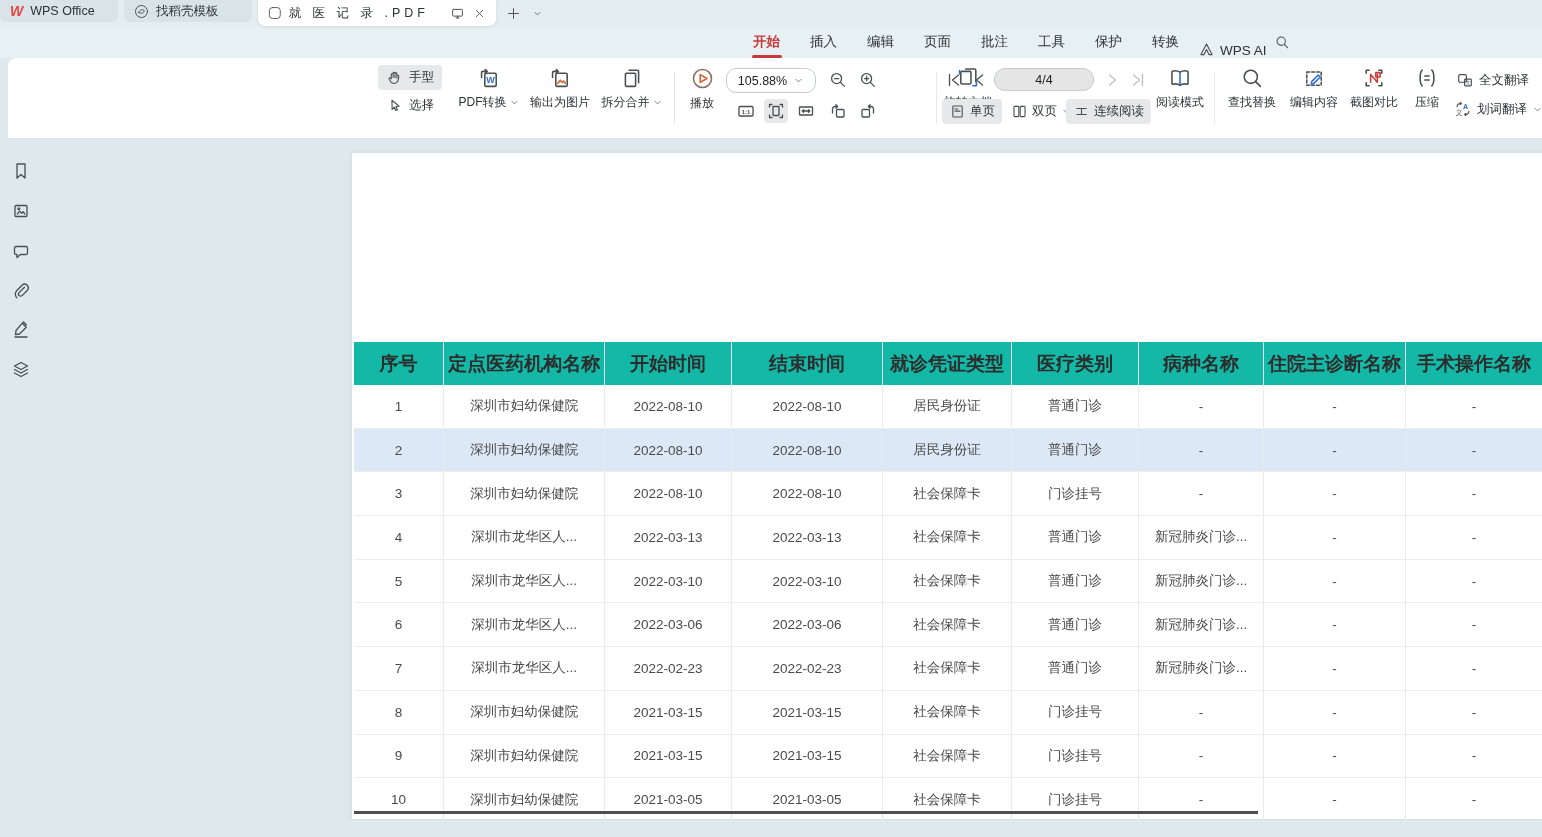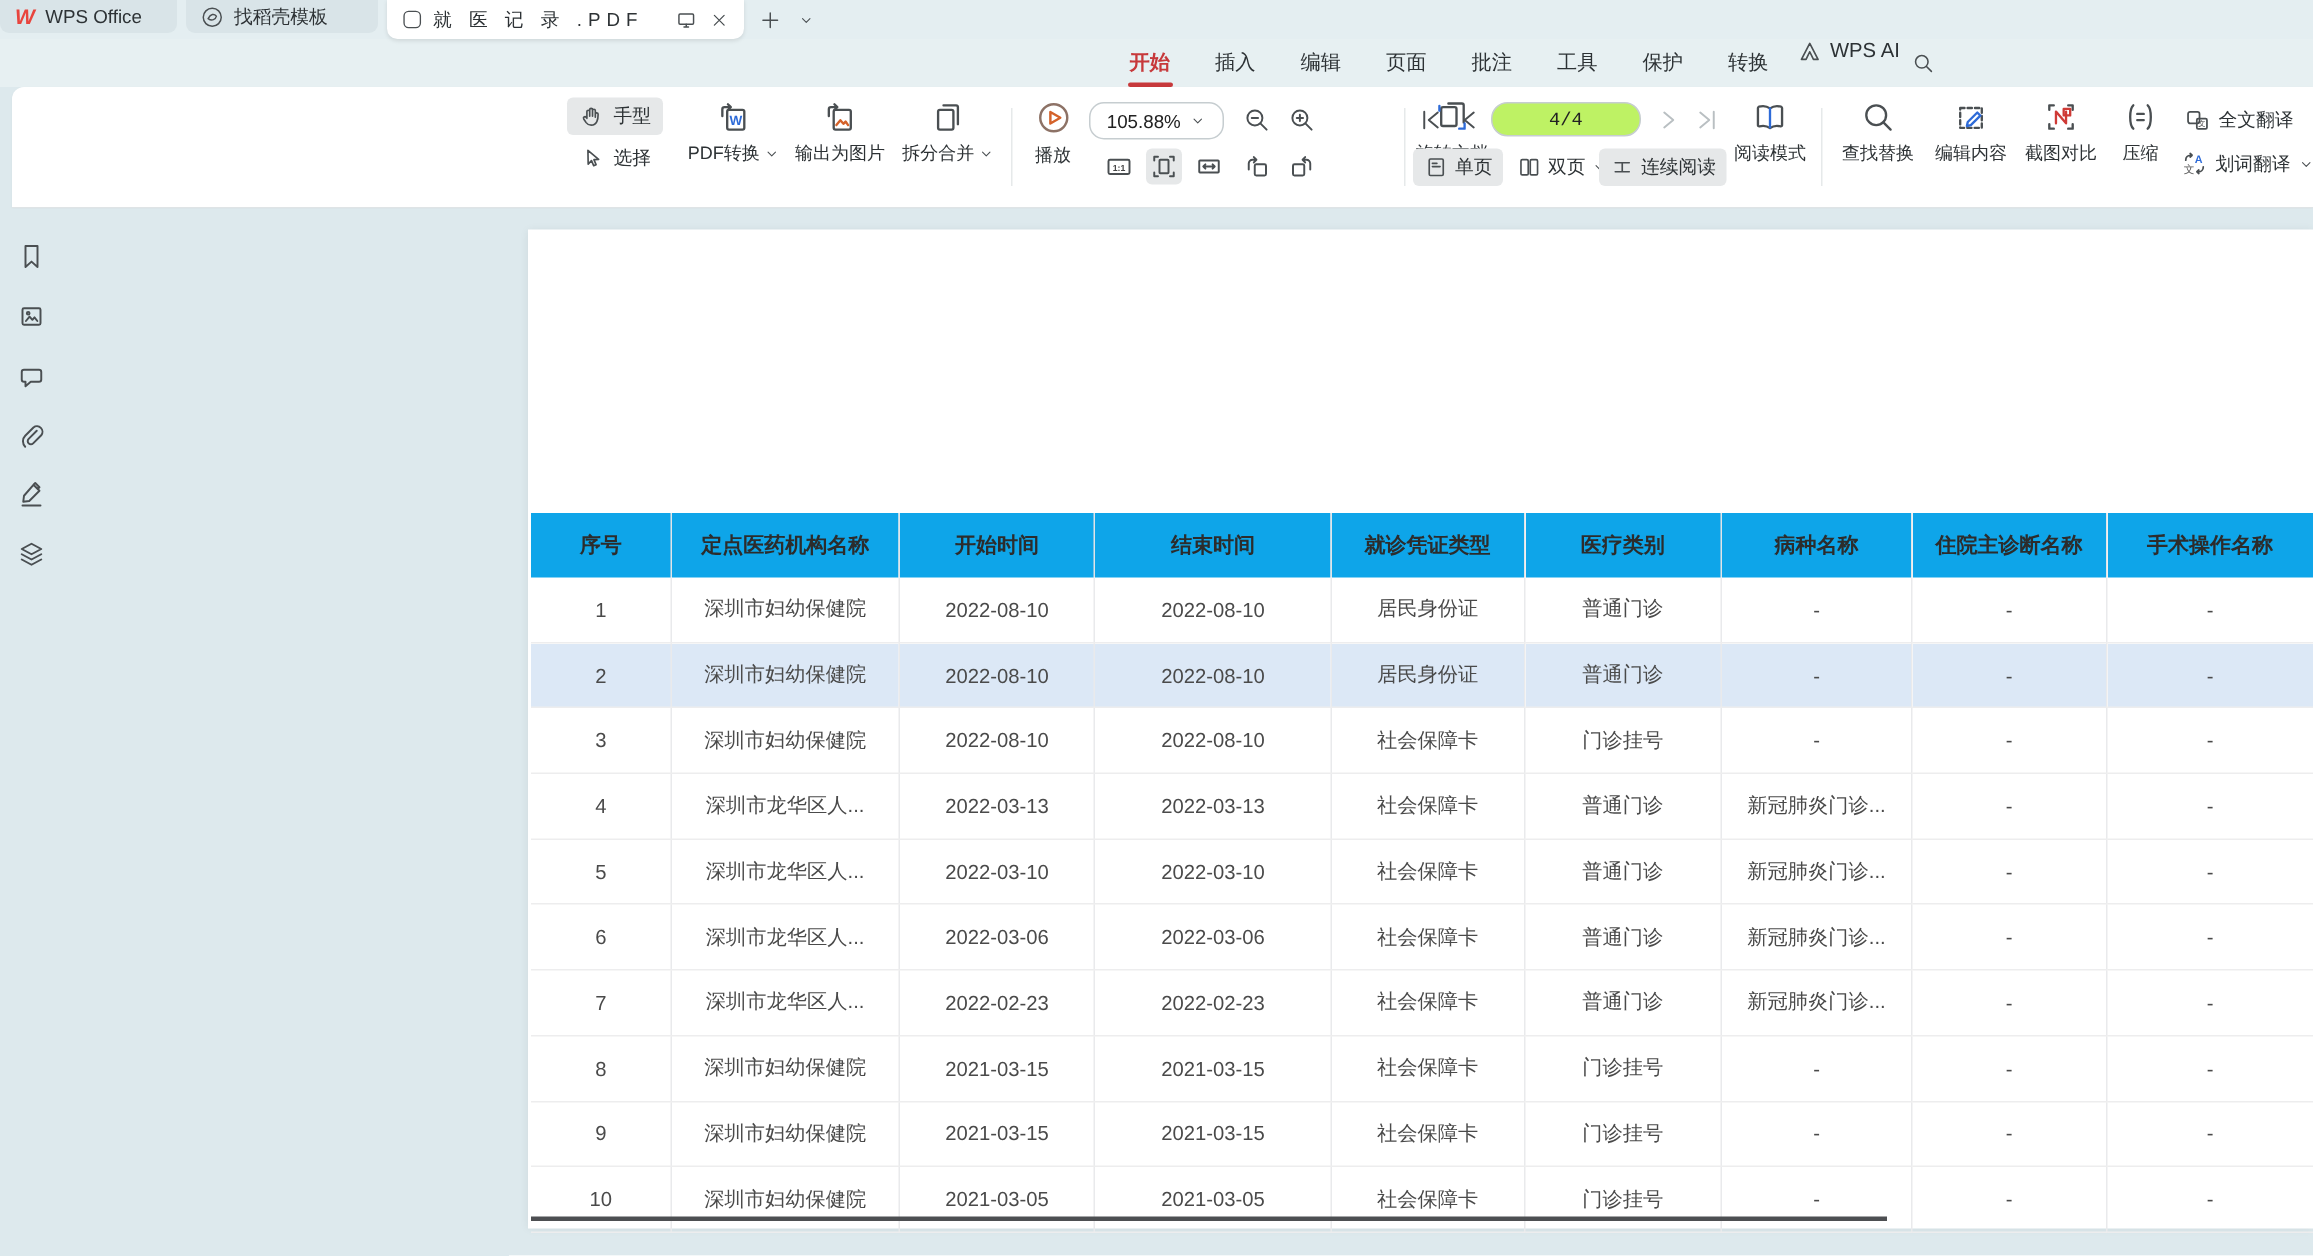--- a/index.html
+++ b/index.html
@@ -18,49 +18,49 @@
 
   
   .menubar{position:absolute;top:26px;left:0;right:0;height:32px;background:#e7f0f2;}
   .quick{position:absolute;left:10px;top:0;height:32px;display:flex;align-items:center;gap:9px;}
   .quick .vdiv{width:1px;height:16px;background:#c9d2d5;margin:0 3px;}
   .filebtn{display:flex;align-items:center;gap:5px;font-size:13px;color:#2d3235;}
   .menus{position:absolute;left:738px;top:0;height:32px;display:flex;align-items:stretch;}
   .menu-item{position:relative;display:flex;align-items:center;padding:0 15px;font-size:13.5px;color:#2d3235;cursor:default;}
   .menu-item.active{color:#c7393b;font-weight:700;}
   .menu-item.active::after{content:'';position:absolute;left:50%;transform:translateX(-50%);bottom:0;width:30px;height:3px;background:#c7393b;border-radius:2px;}
-  .wpsai{display:flex;align-items:flex-start;gap:5px;padding:0 12px;font-size:13.5px;color:#2d3235;}
+  .wpsai{display:flex;align-items:flex-end;gap:5px;padding:0 12px;font-size:13.5px;color:#2d3235;}
   .menusearch{display:flex;align-items:center;padding:0 10px;}
 
   
   .toolbar{position:absolute;top:58px;left:8px;right:0;height:80px;background:#ffffff;
            border-radius:8px 0 0 0;border-bottom:1px solid #dfe4e6;box-shadow:0 1px 2px rgba(0,0,0,.04);}
   .tb-div{position:absolute;top:14px;width:1px;height:52px;background:#e6e9ea;}
   .stack{position:absolute;left:370px;top:7px;}
   .tool-row{display:flex;align-items:center;gap:6px;height:25px;padding:0 8px;border-radius:4px;font-size:12.5px;color:#2d3235;margin-bottom:3px;}
   .chip{background:#e6e8e9;}
   .bigbtn{position:absolute;top:8px;display:flex;flex-direction:column;align-items:center;gap:4px;font-size:12px;color:#2d3235;text-align:center;}
   .bigbtn .lblrow{display:flex;align-items:center;gap:2px;white-space:nowrap;}
   .combo{position:absolute;left:718px;top:10px;width:88px;height:23px;border:1px solid #c6cdd0;border-radius:10px;
          background:#fff;display:flex;align-items:center;justify-content:center;gap:6px;font-size:12.5px;color:#222;}
   .iconbtn{position:absolute;width:24px;height:24px;display:flex;align-items:center;justify-content:center;border-radius:4px;}
   .pageinput{position:absolute;left:986px;top:10px;width:100px;height:23px;border:1px solid #c6cdd0;border-radius:11px;
-             background:#bef264;text-align:center;font-size:12.5px;color:#222;font-family:Liberation Mono, monospace;outline:none;box-sizing:border-box;}
+             background:#e5e5e5;text-align:center;font-size:12.5px;color:#222;font-family:Liberation Sans, sans-serif;outline:none;box-sizing:border-box;}
   .modebtn{position:absolute;top:41px;height:25px;display:flex;align-items:center;gap:4px;padding:0 7px;border-radius:4px;font-size:12.5px;color:#2d3235;white-space:nowrap;}
   .trow{position:absolute;display:flex;align-items:center;gap:5px;font-size:12.5px;color:#2d3235;white-space:nowrap;}
 
   
   .workspace{position:absolute;top:139px;left:0;right:0;bottom:0;background:#dde9ed;}
   .sidebar{position:absolute;left:0;top:0;width:44px;bottom:0;}
   .sbicon{position:absolute;left:11px;width:22px;height:22px;}
 
   .page{position:absolute;left:352px;top:14px;width:1190px;height:666px;background:#ffffff;box-shadow:0 0 6px rgba(0,0,0,.07);}
 
   .doc-table{position:absolute;left:2px;top:189px;border-collapse:collapse;table-layout:fixed;}
-  .doc-table th{height:43px;background:#0ea5e9;font-size:14px;font-weight:700;color:#2c2c2c;
+  .doc-table th{height:43px;background:#14b8a6;font-size:19px;font-weight:700;color:#2c2c2c;
                 border-right:1px solid #e2e4e7;text-align:center;padding:0 4px;white-space:nowrap;overflow:hidden;}
   .doc-table th:last-child{border-right:none;}
   .doc-table td{height:42.7px;font-size:13.5px;color:#4a4a4a;text-align:center;border-right:1px solid #e9eaec;
                 border-bottom:1px solid #ededee;padding:0 4px;white-space:nowrap;overflow:hidden;}
   .doc-table td:last-child{border-right:none;}
   .doc-table tr.hl td{background:#dce8f6;}
   .table-endline{position:absolute;left:2px;top:658px;width:904px;height:3px;background:#4d4f52;}
 
   
   .ic{width:20px;height:20px;display:block;}

